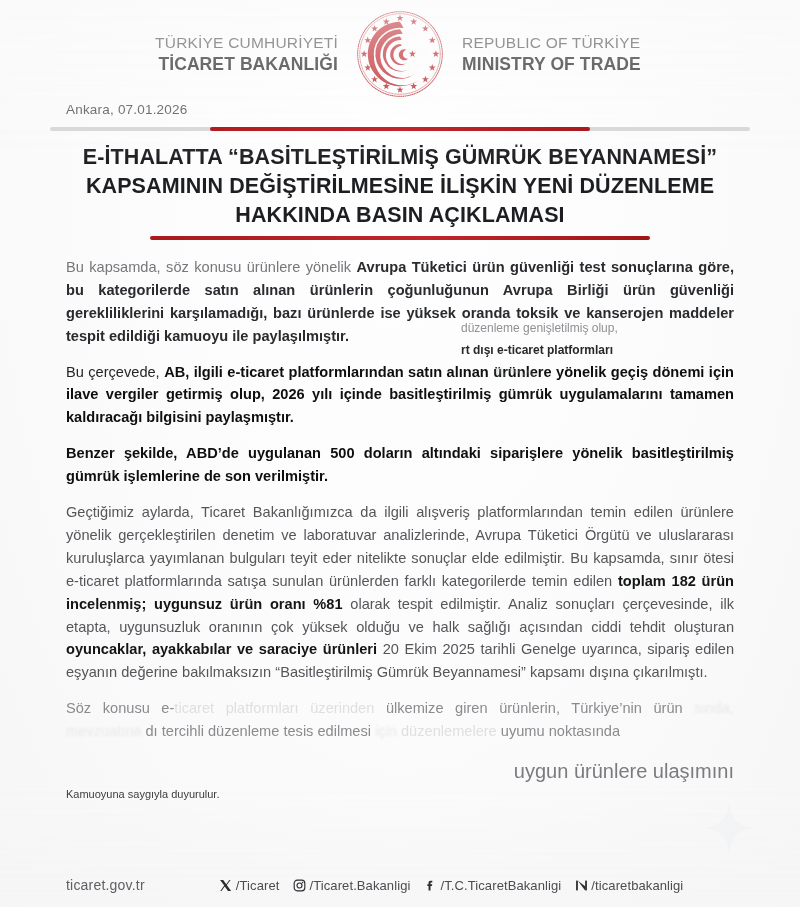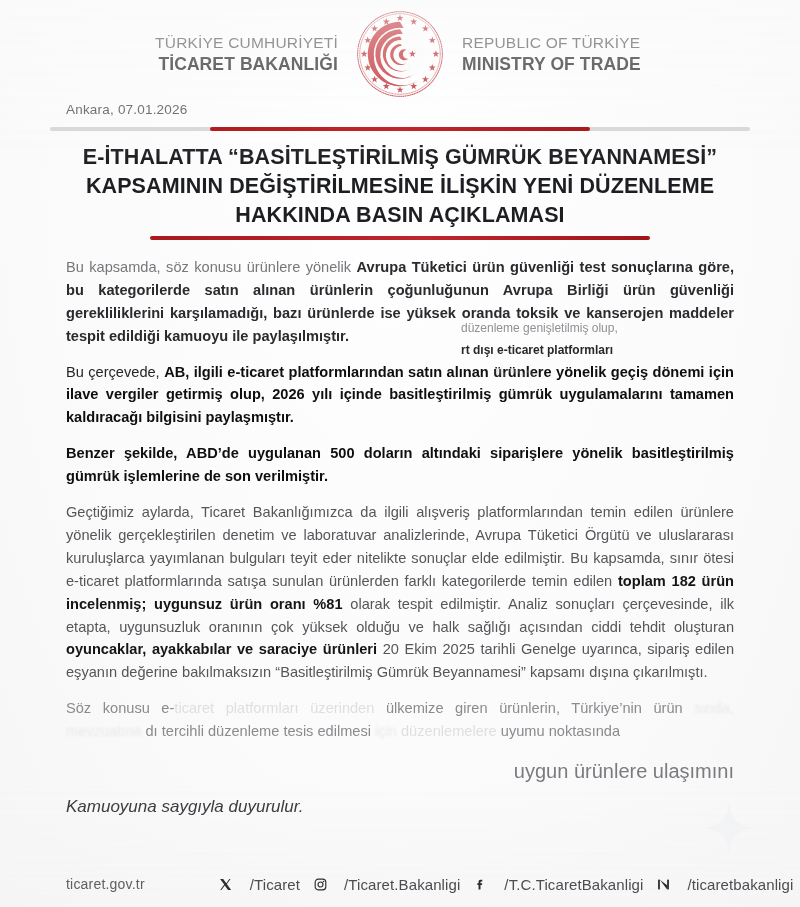--- a/index.html
+++ b/index.html
@@ -201,55 +201,54 @@
     right: 0;
     width: 300px;
     text-align: right;
     font-size: 20px;
     line-height: 1.57;
     color: #7a7b7f;
     pointer-events: none;
   }
 
   .closing {
-    font-size: 17px;
+    font-size: 11px;
     line-height: 1.57;
     color: #3c3d40;
-    margin-top: 16px;
-    font-style: italic;
+    margin-top: 8px;
   }
 
   
   .footer {
     position: absolute;
     left: 0;
     right: 0;
     bottom: 14px;
     display: flex;
-    align-items: flex-start;
+    align-items: flex-end;
     padding: 0 66px;
     gap: 30px;
   }
   .site {
     font-size: 14px;
     color: #5f6064;
     letter-spacing: .2px;
     white-space: nowrap;
   }
   .socials {
     display: flex;
     align-items: center;
     gap: 13px;
     margin-left: 44px;
   }
   .social {
     display: flex;
     align-items: center;
-    gap: 17px;
-    font-size: 15px;
+    gap: 3px;
+    font-size: 13px;
     color: #4c4d51;
     white-space: nowrap;
   }
   .social .ico {
     display: inline-flex;
     align-items: center;
     justify-content: center;
     width: 14px;
     height: 14px;
     color: #2c2d30;

